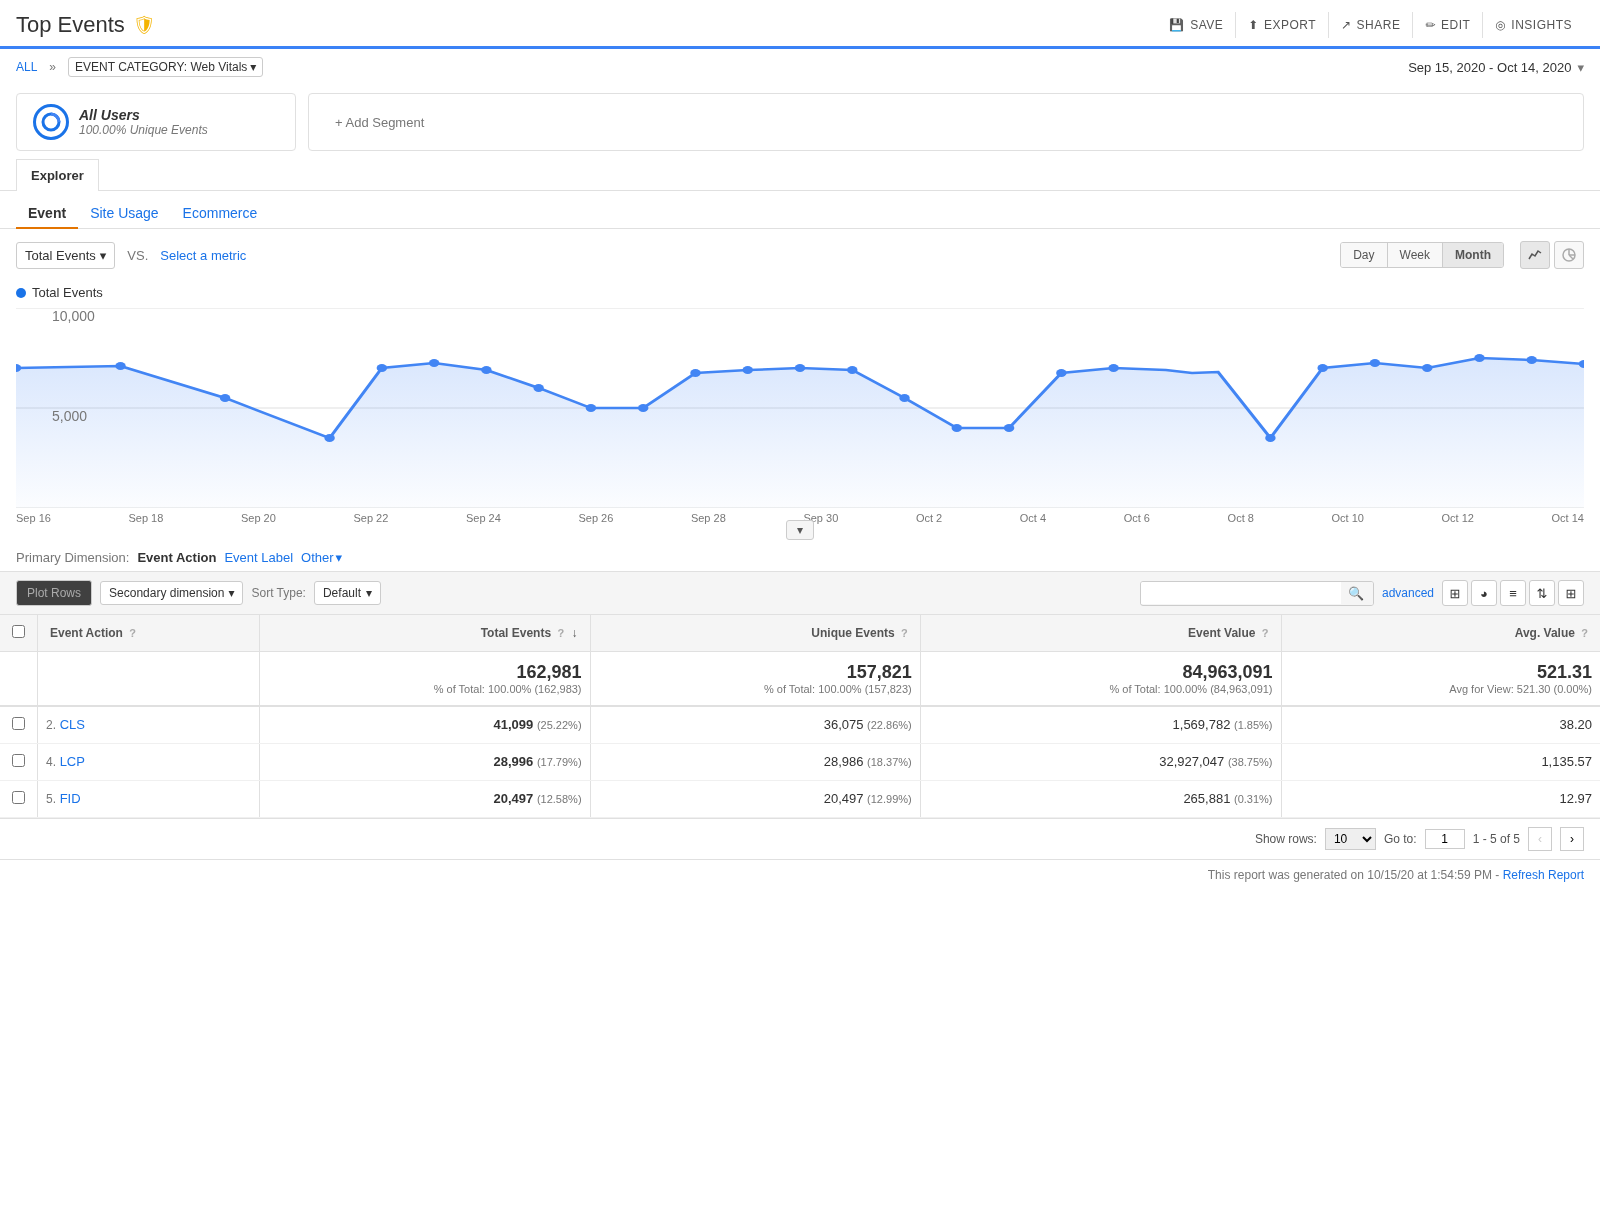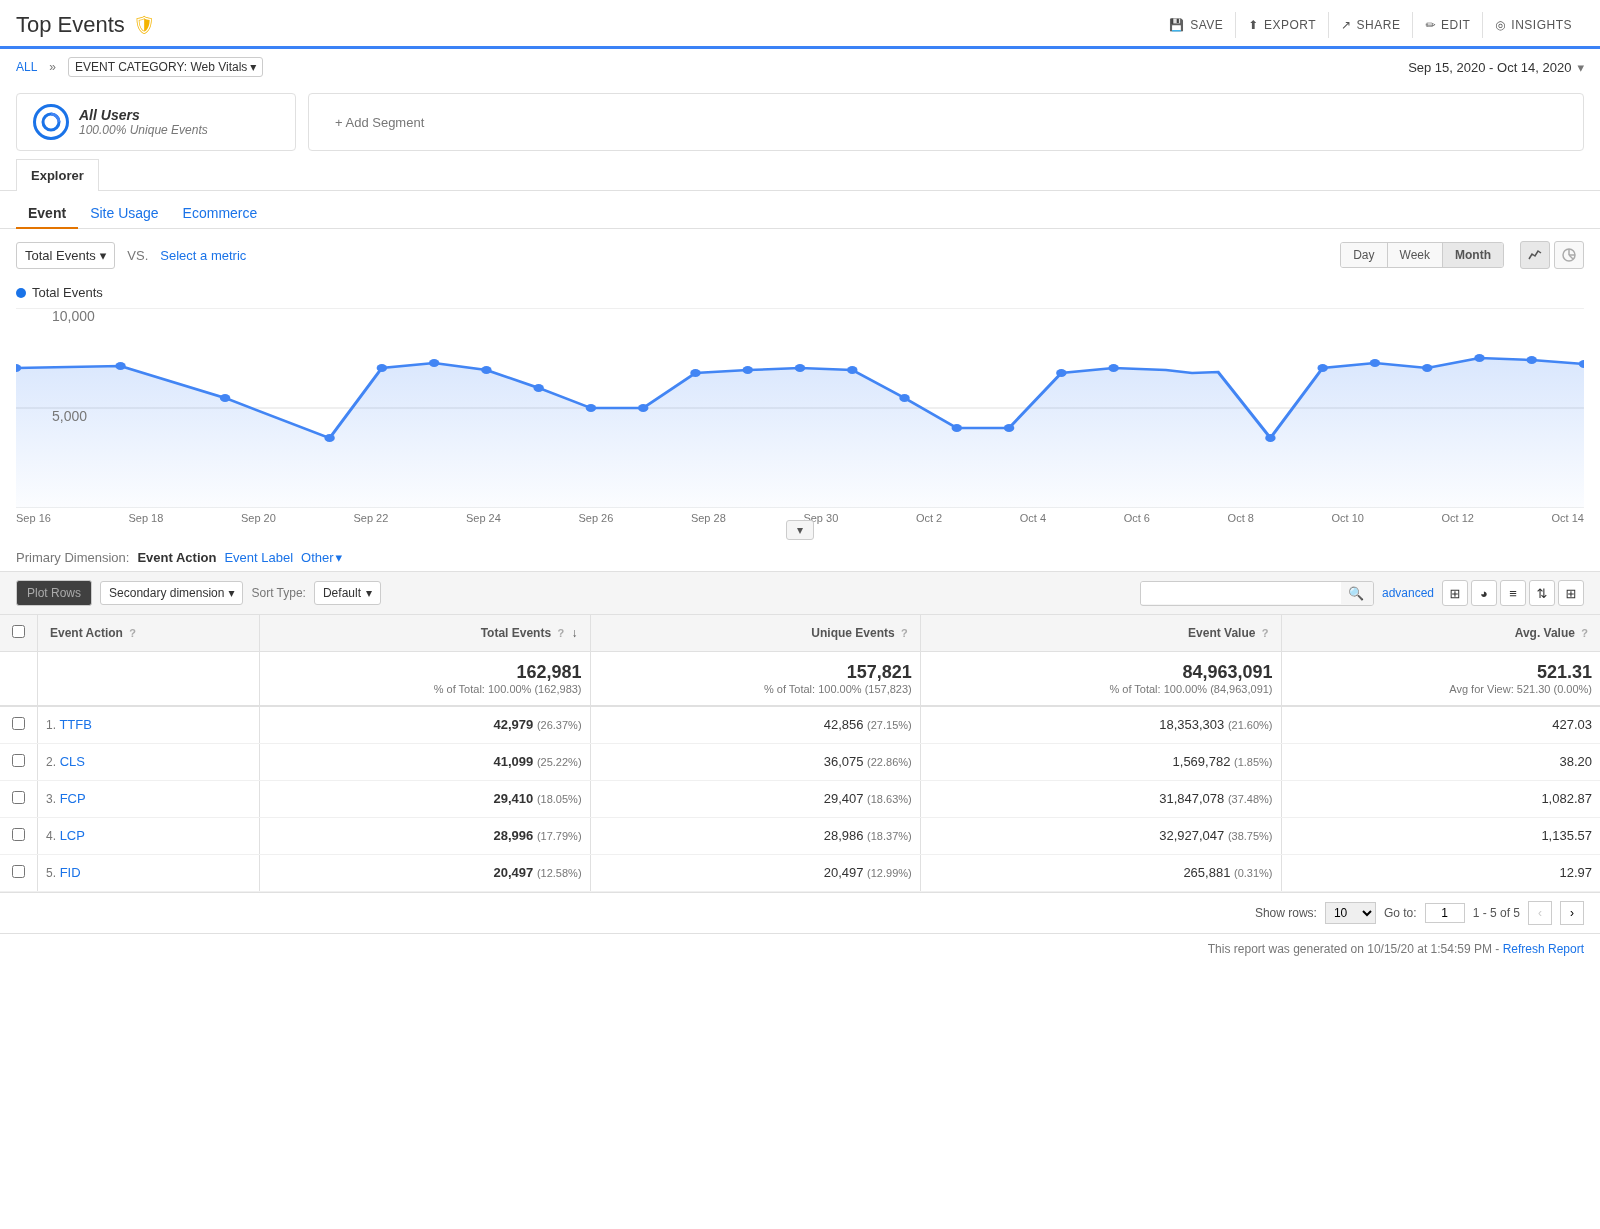--- a/index.html
+++ b/index.html
@@ -393,79 +393,39 @@
       <td class="right">
         <div class="total-value">84,963,091</div>
         <div class="total-sub">% of Total: 100.00% (84,963,091)</div>
       </td>
       <td class="right">
         <div class="avg-value">521.31</div>
         <div class="total-sub">Avg for View: 521.30 (0.00%)</div>
       </td>
     </tr>
 
-  <tr>
-    <td class="checkbox-cell">
-      <input type="checkbox" style="">
-    </td>
-    <td>
-      <span class="row-num">1.</span>
-      <a class="row-link">TTFB</a>
-    </td>
-    <td class="right">
-      <span class="row-main">42,979</span>
-      <span class="row-sub"> (26.37%)</span>
-    </td>
-    <td class="right">
-      42,856 <span class="row-sub">(27.15%)</span>
-    </td>
-    <td class="right">
-      18,353,303 <span class="row-sub">(21.60%)</span>
-    </td>
-    <td class="right">427.03</td>
-  </tr>
       <tr>
     <td class="checkbox-cell">
       <input type="checkbox" style="">
     </td>
     <td>
       <span class="row-num">2.</span>
       <a class="row-link">CLS</a>
     </td>
     <td class="right">
       <span class="row-main">41,099</span>
       <span class="row-sub"> (25.22%)</span>
     </td>
     <td class="right">
       36,075 <span class="row-sub">(22.86%)</span>
     </td>
     <td class="right">
       1,569,782 <span class="row-sub">(1.85%)</span>
     </td>
     <td class="right">38.20</td>
-  </tr>
-      <tr>
-    <td class="checkbox-cell">
-      <input type="checkbox" style="">
-    </td>
-    <td>
-      <span class="row-num">3.</span>
-      <a class="row-link">FCP</a>
-    </td>
-    <td class="right">
-      <span class="row-main">29,410</span>
-      <span class="row-sub"> (18.05%)</span>
-    </td>
-    <td class="right">
-      29,407 <span class="row-sub">(18.63%)</span>
-    </td>
-    <td class="right">
-      31,847,078 <span class="row-sub">(37.48%)</span>
-    </td>
-    <td class="right">1,082.87</td>
   </tr>
       <tr>
     <td class="checkbox-cell">
       <input type="checkbox" style="">
     </td>
     <td>
       <span class="row-num">4.</span>
       <a class="row-link">LCP</a>
     </td>
     <td class="right">

